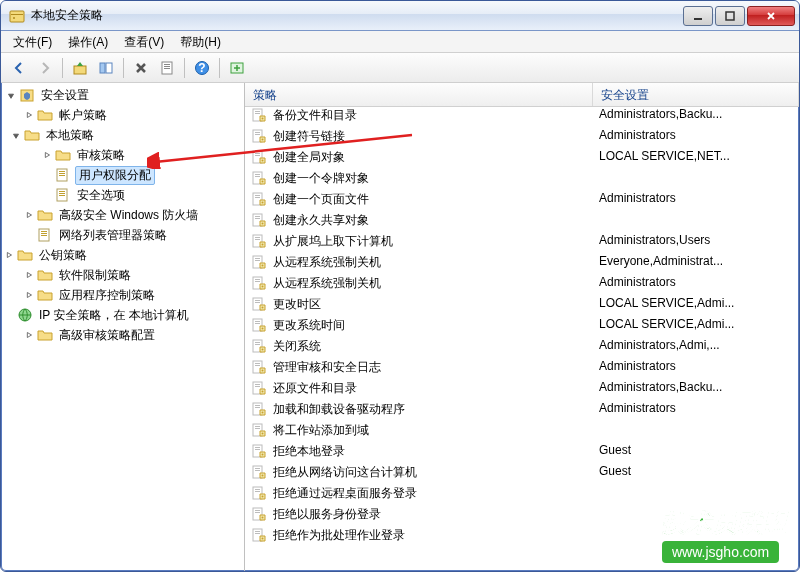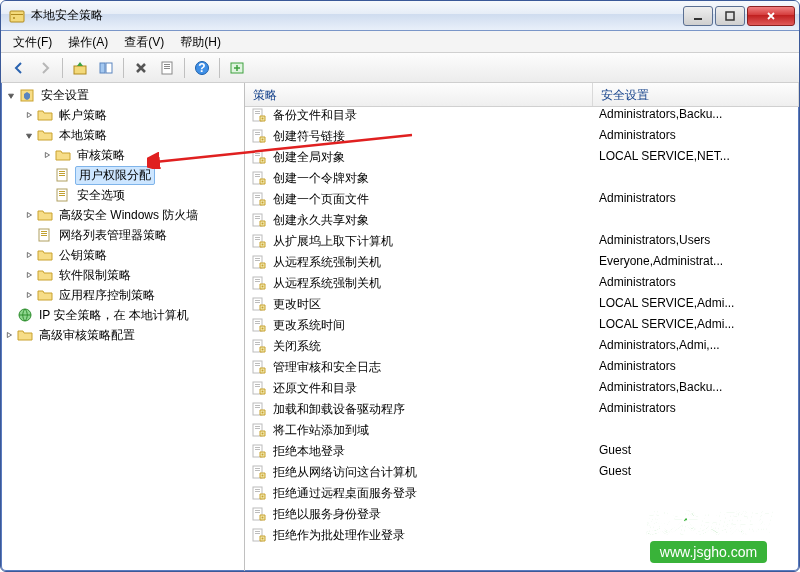--- a/index.html
+++ b/index.html
@@ -28,21 +28,21 @@
 .list-header { height: 24px; display: flex; border-bottom: 1px solid #d0d0d0; background: linear-gradient(#fdfdfd,#efefef); }
 .list-header .col { border-right: 1px solid #d9d9d9; padding: 4px 8px; color: #15428b; }
 .list-header .col.c0 { width: 348px; }
 .list-header .col.c1 { flex: 1; }
 .list-body { flex: 1; overflow-y: scroll; overflow-x: hidden; }
 .row { display: flex; height: 21px; padding-left: 6px; }
 .row .ric { width: 16px; height: 16px; margin-right: 6px; flex: 0 0 16px; }
 .row .c0 { width: 326px; overflow: hidden; text-overflow: ellipsis; white-space: nowrap; }
 .row .c1 { flex: 1; overflow: hidden; text-overflow: ellipsis; white-space: nowrap; padding-right: 8px; }
 .arrow { position: absolute; pointer-events: none; }
-.watermark { position: absolute; right: 28px; bottom: 8px; text-align: center; pointer-events: none; }
+.watermark { position: absolute; right: 12px; bottom: 8px; text-align: left; pointer-events: none; }
 .watermark .t1 { font-size: 24px; font-weight: 700; font-style: italic; color: #39b339; -webkit-text-stroke: 1px #fff; letter-spacing: 1px; }
 .watermark .t2 { display: inline-block; background: #39b339; color: #fff; padding: 3px 10px; border-radius: 4px; font-size: 14px; margin-top: 2px; }
 
 svg { display: block; }
 </style>
 </head>
 <body>
 
 <div class="window">
 
@@ -158,21 +158,21 @@
               <path d="M4 3 L4 9 L9 6 Z" fill="none" stroke="#595959"></path>
             </svg>
           </span>
           <span class="ic">
             <svg viewBox="0 0 16 16">
               <path d="M1 4 L6 4 L7 6 L15 6 L15 13 L1 13 Z" fill="#f7dd88" stroke="#c9a22e"></path>
             </svg>
           </span>
           <span class="lbl">帐户策略</span>
         </div>
-        <div class="tree-row" style="padding-left:20px">
+        <div class="tree-row" style="padding-left:7px">
           <span class="exp">
             <svg width="10" height="10" viewBox="0 0 12 12">
               <path d="M3 5 L9 5 L6 10 Z" fill="#595959" stroke="#595959"></path>
             </svg>
           </span>
           <span class="ic">
             <svg viewBox="0 0 16 16">
               <path d="M1 4 L6 4 L7 6 L15 6 L15 13 L1 13 Z" fill="#f7dd88" stroke="#c9a22e"></path>
             </svg>
           </span>
@@ -233,21 +233,21 @@
           <span class="ic">
             <svg viewBox="0 0 16 16">
               <rect x="2" y="2" width="10" height="12" fill="#fff" stroke="#b0a060"></rect>
               <rect x="4" y="4" width="6" height="1" fill="#c0a030"></rect>
               <rect x="4" y="6" width="6" height="1" fill="#c0a030"></rect>
               <rect x="4" y="8" width="6" height="1" fill="#c0a030"></rect>
             </svg>
           </span>
           <span class="lbl">网络列表管理器策略</span>
         </div>
-        <div class="tree-row" style="padding-left:20px">
+        <div class="tree-row" style="">
           <span class="exp">
             <svg width="10" height="10" viewBox="0 0 12 12">
               <path d="M4 3 L4 9 L9 6 Z" fill="none" stroke="#595959"></path>
             </svg>
           </span>
           <span class="ic">
             <svg viewBox="0 0 16 16">
               <path d="M1 4 L6 4 L7 6 L15 6 L15 13 L1 13 Z" fill="#f7dd88" stroke="#c9a22e"></path>
             </svg>
           </span>
@@ -282,21 +282,21 @@
         <div class="tree-row" style="">
           <span class="exp"></span>
           <span class="ic">
             <svg viewBox="0 0 16 16">
               <circle cx="8" cy="8" r="6" fill="#8fd68f" stroke="#2f8f2f"></circle>
               <path d="M2 8 L14 8 M8 2 C5 5 5 11 8 14 C11 11 11 5 8 2" fill="none" stroke="#2f8f2f"></path>
             </svg>
           </span>
           <span class="lbl">IP 安全策略，在 本地计算机</span>
         </div>
-        <div class="tree-row" style="">
+        <div class="tree-row" style="padding-left:20px">
           <span class="exp">
             <svg width="10" height="10" viewBox="0 0 12 12">
               <path d="M4 3 L4 9 L9 6 Z" fill="none" stroke="#595959"></path>
             </svg>
           </span>
           <span class="ic">
             <svg viewBox="0 0 16 16">
               <path d="M1 4 L6 4 L7 6 L15 6 L15 13 L1 13 Z" fill="#f7dd88" stroke="#c9a22e"></path>
             </svg>
           </span>

